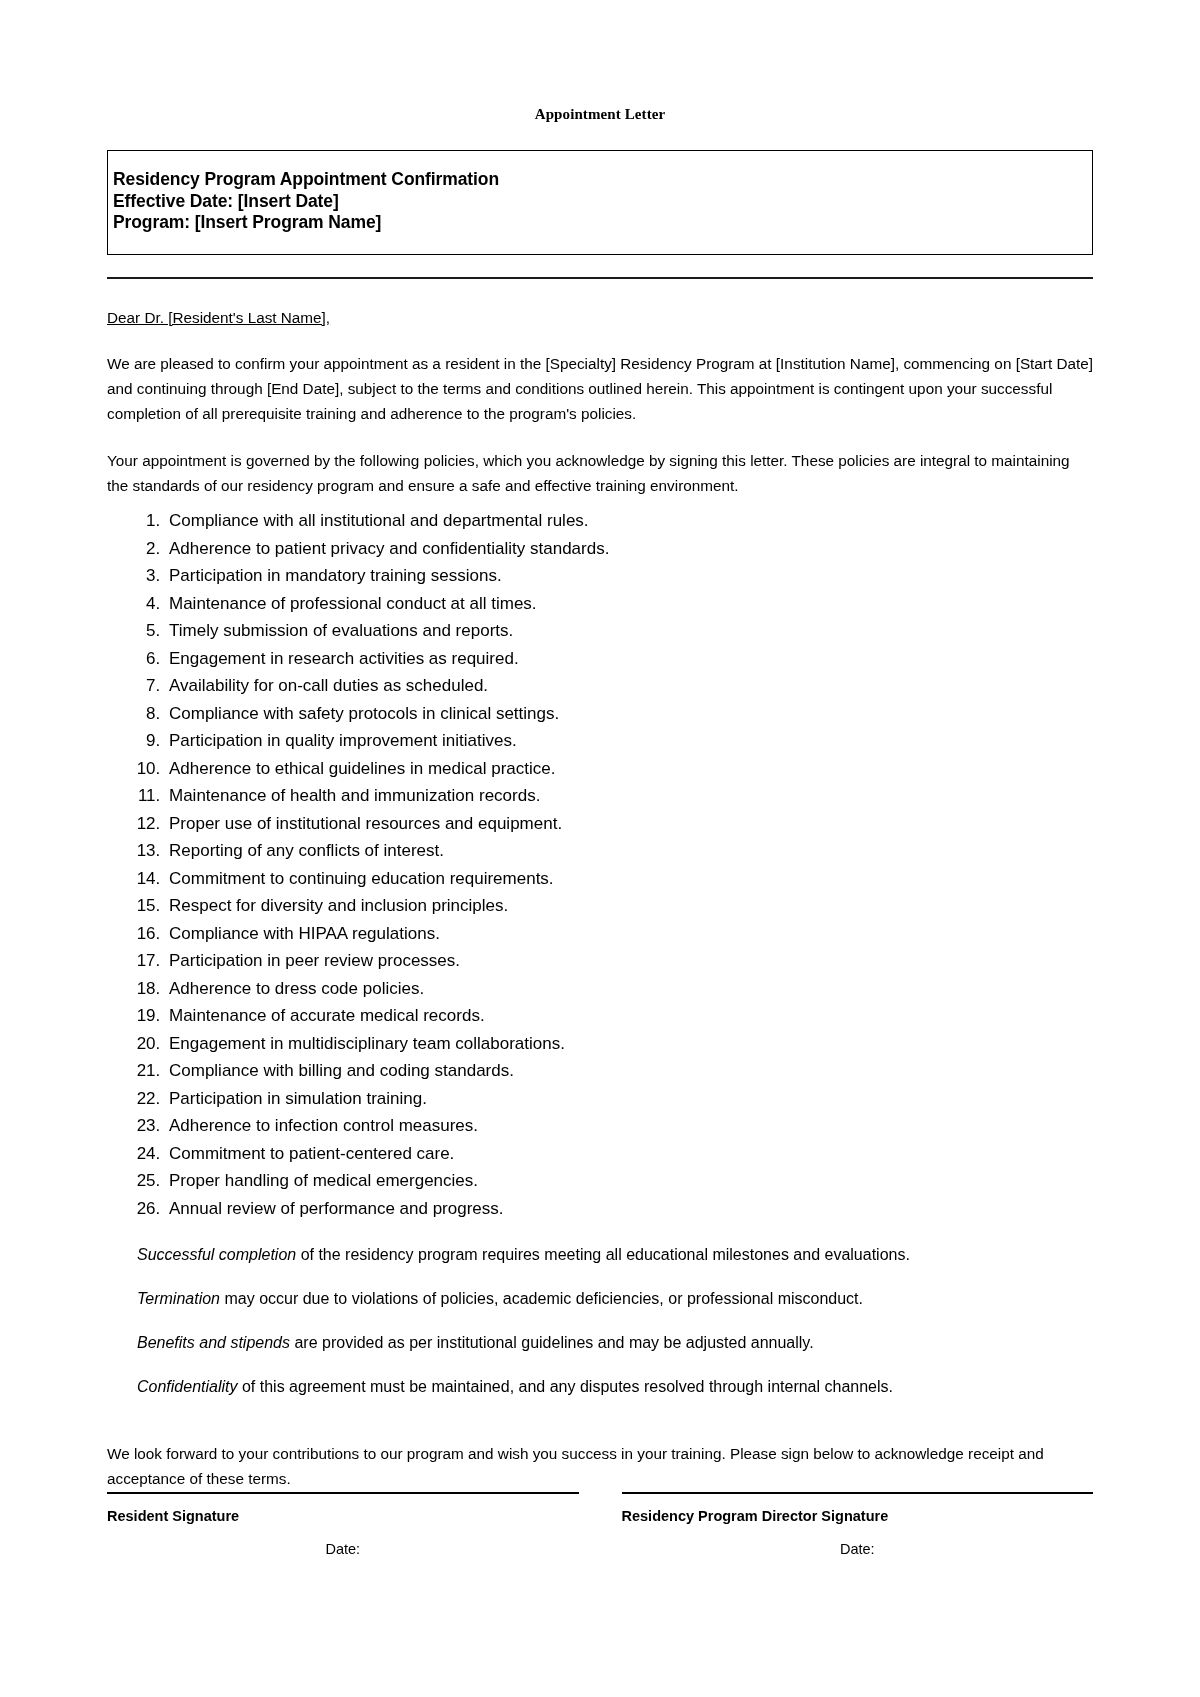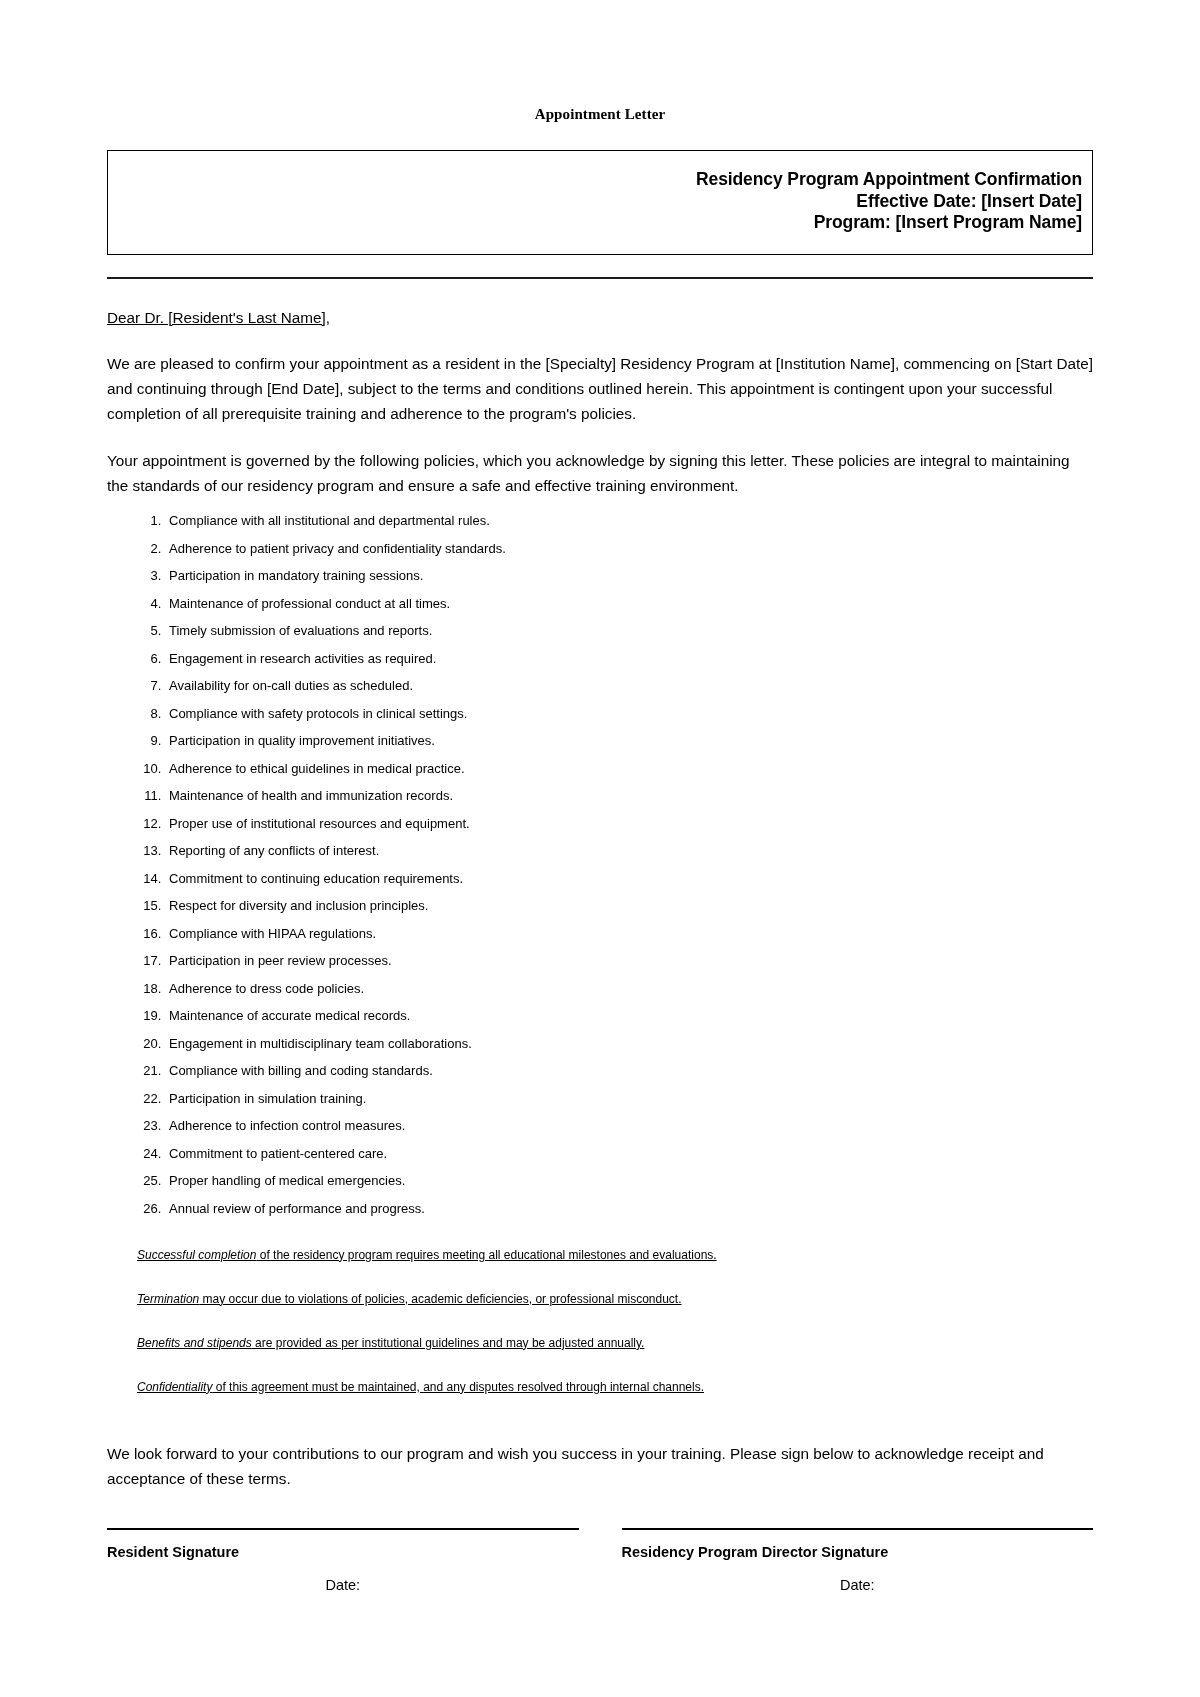--- a/index.html
+++ b/index.html
@@ -28,21 +28,21 @@
     text-align: center;
     margin: 0;
     padding-top: 106px;
     letter-spacing: 0.1px;
   }
   .header-box {
     margin: 27px 107px 0 107px;
     border: 1.5px solid #000000;
     box-sizing: border-box;
     padding: 18px 10px 20px 5px;
-    text-align: right;
+    text-align: left;
   }
   .header-box .hb-line {
     font-family: "Liberation Sans", sans-serif;
     font-weight: bold;
     font-size: 17.5px;
     line-height: 21.5px;
     letter-spacing: -0.1px;
   }
   .divider {
     margin: 22px 107px 0 107px;
@@ -63,48 +63,47 @@
   p.salutation {
     padding-top: 26px;
     text-decoration: underline;
   }
   ol.policy-list {
     margin: 13px 0 0 0;
     padding-left: 58px;
     list-style-position: outside;
   }
   ol.policy-list li {
-    font-size: 13px;
+    font-size: 17px;
     line-height: 19px;
     margin-bottom: 8.5px;
     padding-left: 4px;
   }
   .terms {
     margin-top: 26px;
     padding-left: 30px;
   }
   .terms p {
-    font-size: 12px;
+    font-size: 16px;
     line-height: 22px;
     margin: 0 0 22px 0;
-    text-decoration: underline;
   }
   .terms p em {
     font-style: italic;
   }
   .closing {
     padding-top: 24px;
     font-size: 15.3px;
     line-height: 25.3px;
   }
   .sig-block {
     position: absolute;
     left: 107px;
     right: 107px;
-    top: 1528px;
+    top: 1492px;
     display: flex;
     gap: 43px;
   }
   .sig-col {
     flex: 1 1 0;
   }
   .sig-line {
     border-top: 2px solid #000000;
     height: 0;
     margin-bottom: 13px;

